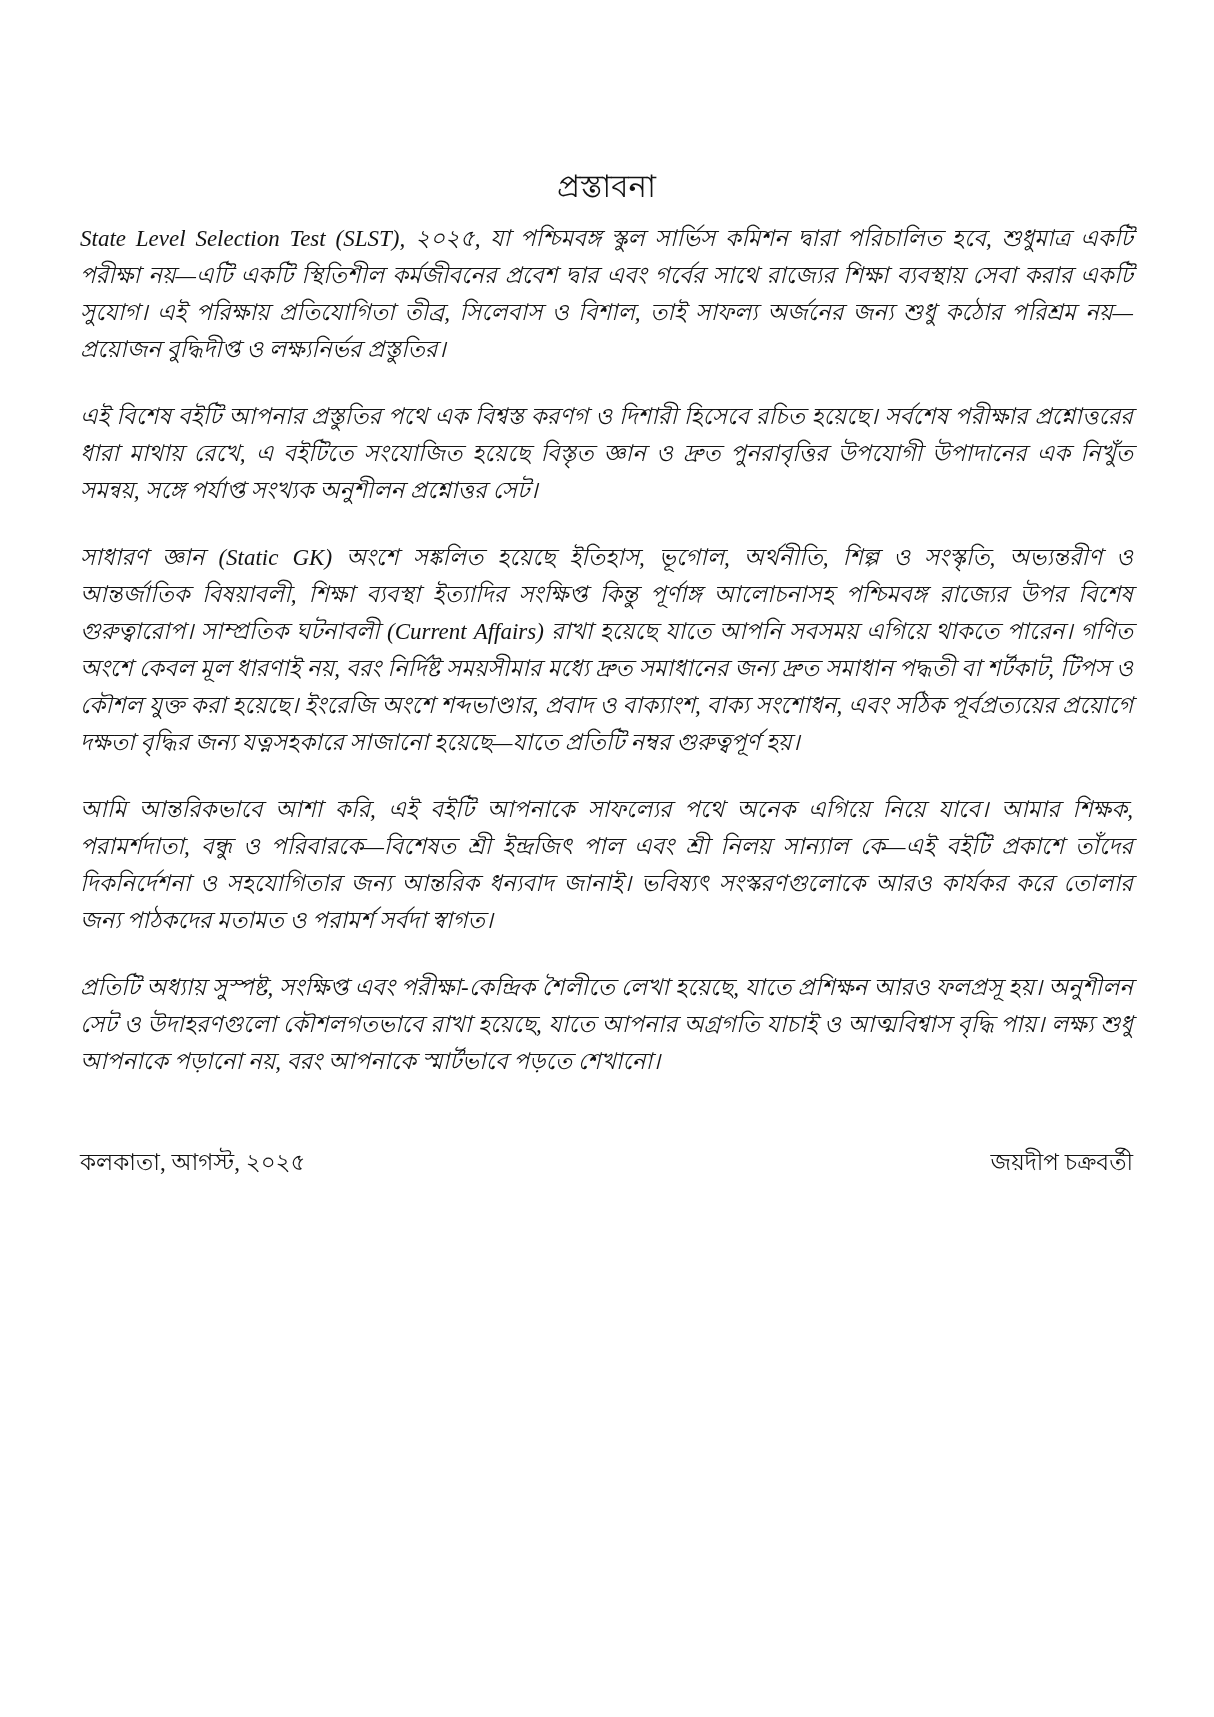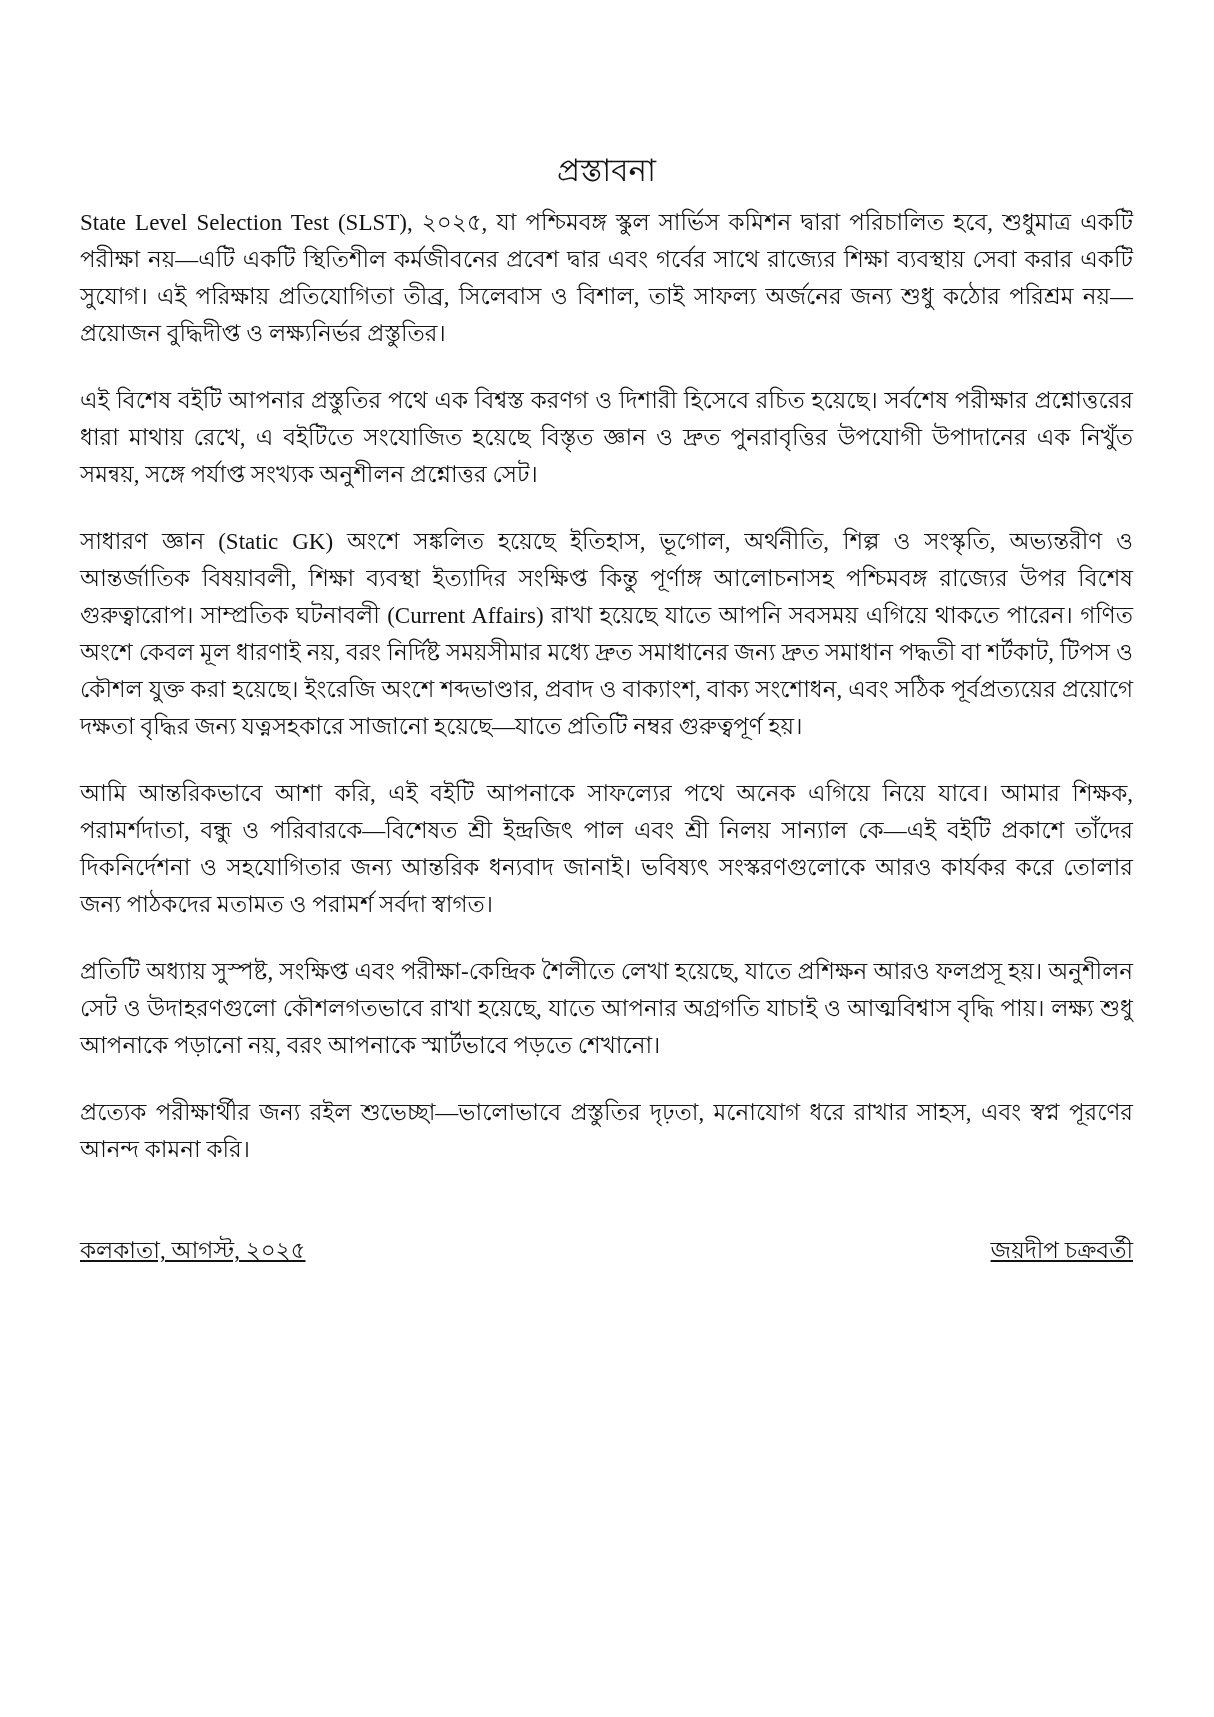--- a/index.html
+++ b/index.html
@@ -16,57 +16,56 @@
     box-sizing: border-box;
     padding: 150px 81px 0 80px;
     font-family: "Liberation Serif", "DejaVu Serif", serif;
     color: #131313;
     overflow: hidden;
   }
   .doc-title {
     text-align: center;
     font-size: 31px;
     font-weight: 400;
-    margin: 0 0 12px 0;
+    margin: 16px 0 12px 0;
     line-height: 42px;
   }
   .para {
     font-size: 23px;
     line-height: 37px;
     text-align: justify;
     text-justify: inter-word;
     margin: 0 0 30px 0;
+    font-style: italic;
   }
   .signature-row {
     display: flex;
     justify-content: space-between;
     align-items: baseline;
     font-size: 23px;
     line-height: 37px;
     margin-top: 64px;
-    text-decoration: underline;
   }
 </style>
 </head>
 <body>
 
 <div class="page">
 
   <h1 class="doc-title">প্রস্তাবনা</h1>
 
   <p class="para">State Level Selection Test (SLST), ২০২৫, যা পশ্চিমবঙ্গ স্কুল সার্ভিস কমিশন দ্বারা পরিচালিত হবে,  শুধুমাত্র একটি পরীক্ষা নয়—এটি একটি স্থিতিশীল কর্মজীবনের প্রবেশ দ্বার এবং গর্বের সাথে রাজ্যের শিক্ষা ব্যবস্থায় সেবা করার একটি সুযোগ। এই পরিক্ষায় প্রতিযোগিতা তীব্র, সিলেবাস ও বিশাল, তাই সাফল্য অর্জনের জন্য শুধু কঠোর পরিশ্রম নয়—প্রয়োজন বুদ্ধিদীপ্ত ও লক্ষ্যনির্ভর প্রস্তুতির।</p>
 
   <p class="para">এই  বিশেষ বইটি আপনার প্রস্তুতির পথে এক বিশ্বস্ত করণগ ও দিশারী হিসেবে রচিত হয়েছে। সর্বশেষ পরীক্ষার প্রশ্নোত্তরের ধারা মাথায় রেখে, এ বইটিতে সংযোজিত হয়েছে বিস্তৃত জ্ঞান ও দ্রুত পুনরাবৃত্তির উপযোগী উপাদানের এক নিখুঁত সমন্বয়, সঙ্গে পর্যাপ্ত সংখ্যক অনুশীলন প্রশ্নোত্তর সেট।</p>
 
   <p class="para">সাধারণ জ্ঞান (Static GK) অংশে সঙ্কলিত হয়েছে ইতিহাস, ভূগোল, অর্থনীতি, শিল্প ও সংস্কৃতি, অভ্যন্তরীণ ও আন্তর্জাতিক বিষয়াবলী, শিক্ষা ব্যবস্থা ইত্যাদির সংক্ষিপ্ত কিন্তু পূর্ণাঙ্গ আলোচনাসহ পশ্চিমবঙ্গ রাজ্যের উপর বিশেষ গুরুত্বারোপ। সাম্প্রতিক ঘটনাবলী (Current Affairs) রাখা হয়েছে যাতে আপনি সবসময় এগিয়ে থাকতে পারেন। গণিত অংশে কেবল মূল ধারণাই নয়, বরং নির্দিষ্ট সময়সীমার মধ্যে দ্রুত সমাধানের জন্য দ্রুত সমাধান পদ্ধতী বা শর্টকাট, টিপস ও কৌশল যুক্ত করা হয়েছে। ইংরেজি অংশে শব্দভাণ্ডার, প্রবাদ ও বাক্যাংশ, বাক্য সংশোধন, এবং সঠিক পূর্বপ্রত্যয়ের প্রয়োগে দক্ষতা বৃদ্ধির জন্য যত্নসহকারে সাজানো হয়েছে—যাতে প্রতিটি নম্বর গুরুত্বপূর্ণ হয়।</p>
 
   <p class="para">আমি আন্তরিকভাবে আশা করি, এই বইটি আপনাকে সাফল্যের পথে অনেক এগিয়ে নিয়ে যাবে। আমার শিক্ষক, পরামর্শদাতা, বন্ধু ও পরিবারকে—বিশেষত শ্রী ইন্দ্রজিৎ পাল এবং শ্রী নিলয় সান্যাল কে—এই বইটি প্রকাশে তাঁদের দিকনির্দেশনা ও সহযোগিতার জন্য আন্তরিক ধন্যবাদ জানাই। ভবিষ্যৎ সংস্করণগুলোকে আরও কার্যকর করে তোলার জন্য পাঠকদের মতামত ও পরামর্শ সর্বদা স্বাগত।</p>
 
   <p class="para">প্রতিটি অধ্যায় সুস্পষ্ট, সংক্ষিপ্ত এবং পরীক্ষা-কেন্দ্রিক শৈলীতে লেখা হয়েছে, যাতে প্রশিক্ষন আরও ফলপ্রসূ হয়। অনুশীলন সেট ও উদাহরণগুলো কৌশলগতভাবে রাখা হয়েছে, যাতে আপনার অগ্রগতি যাচাই ও আত্মবিশ্বাস বৃদ্ধি পায়। লক্ষ্য শুধু আপনাকে পড়ানো নয়, বরং আপনাকে স্মার্টভাবে পড়তে শেখানো।</p>
 
-  <p class="para">প্রত্যেক পরীক্ষার্থীর জন্য রইল শুভেচ্ছা—ভালোভাবে প্রস্তুতির দৃঢ়তা, মনোযোগ ধরে রাখার সাহস, এবং স্বপ্ন পূরণের আনন্দ কামনা করি।</p>
 
   <div class="signature-row">
     <span>কলকাতা, আগস্ট, ২০২৫</span>
     <span>জয়দীপ চক্রবর্তী</span>
   </div>
 
 </div>
 
 </body></html>

